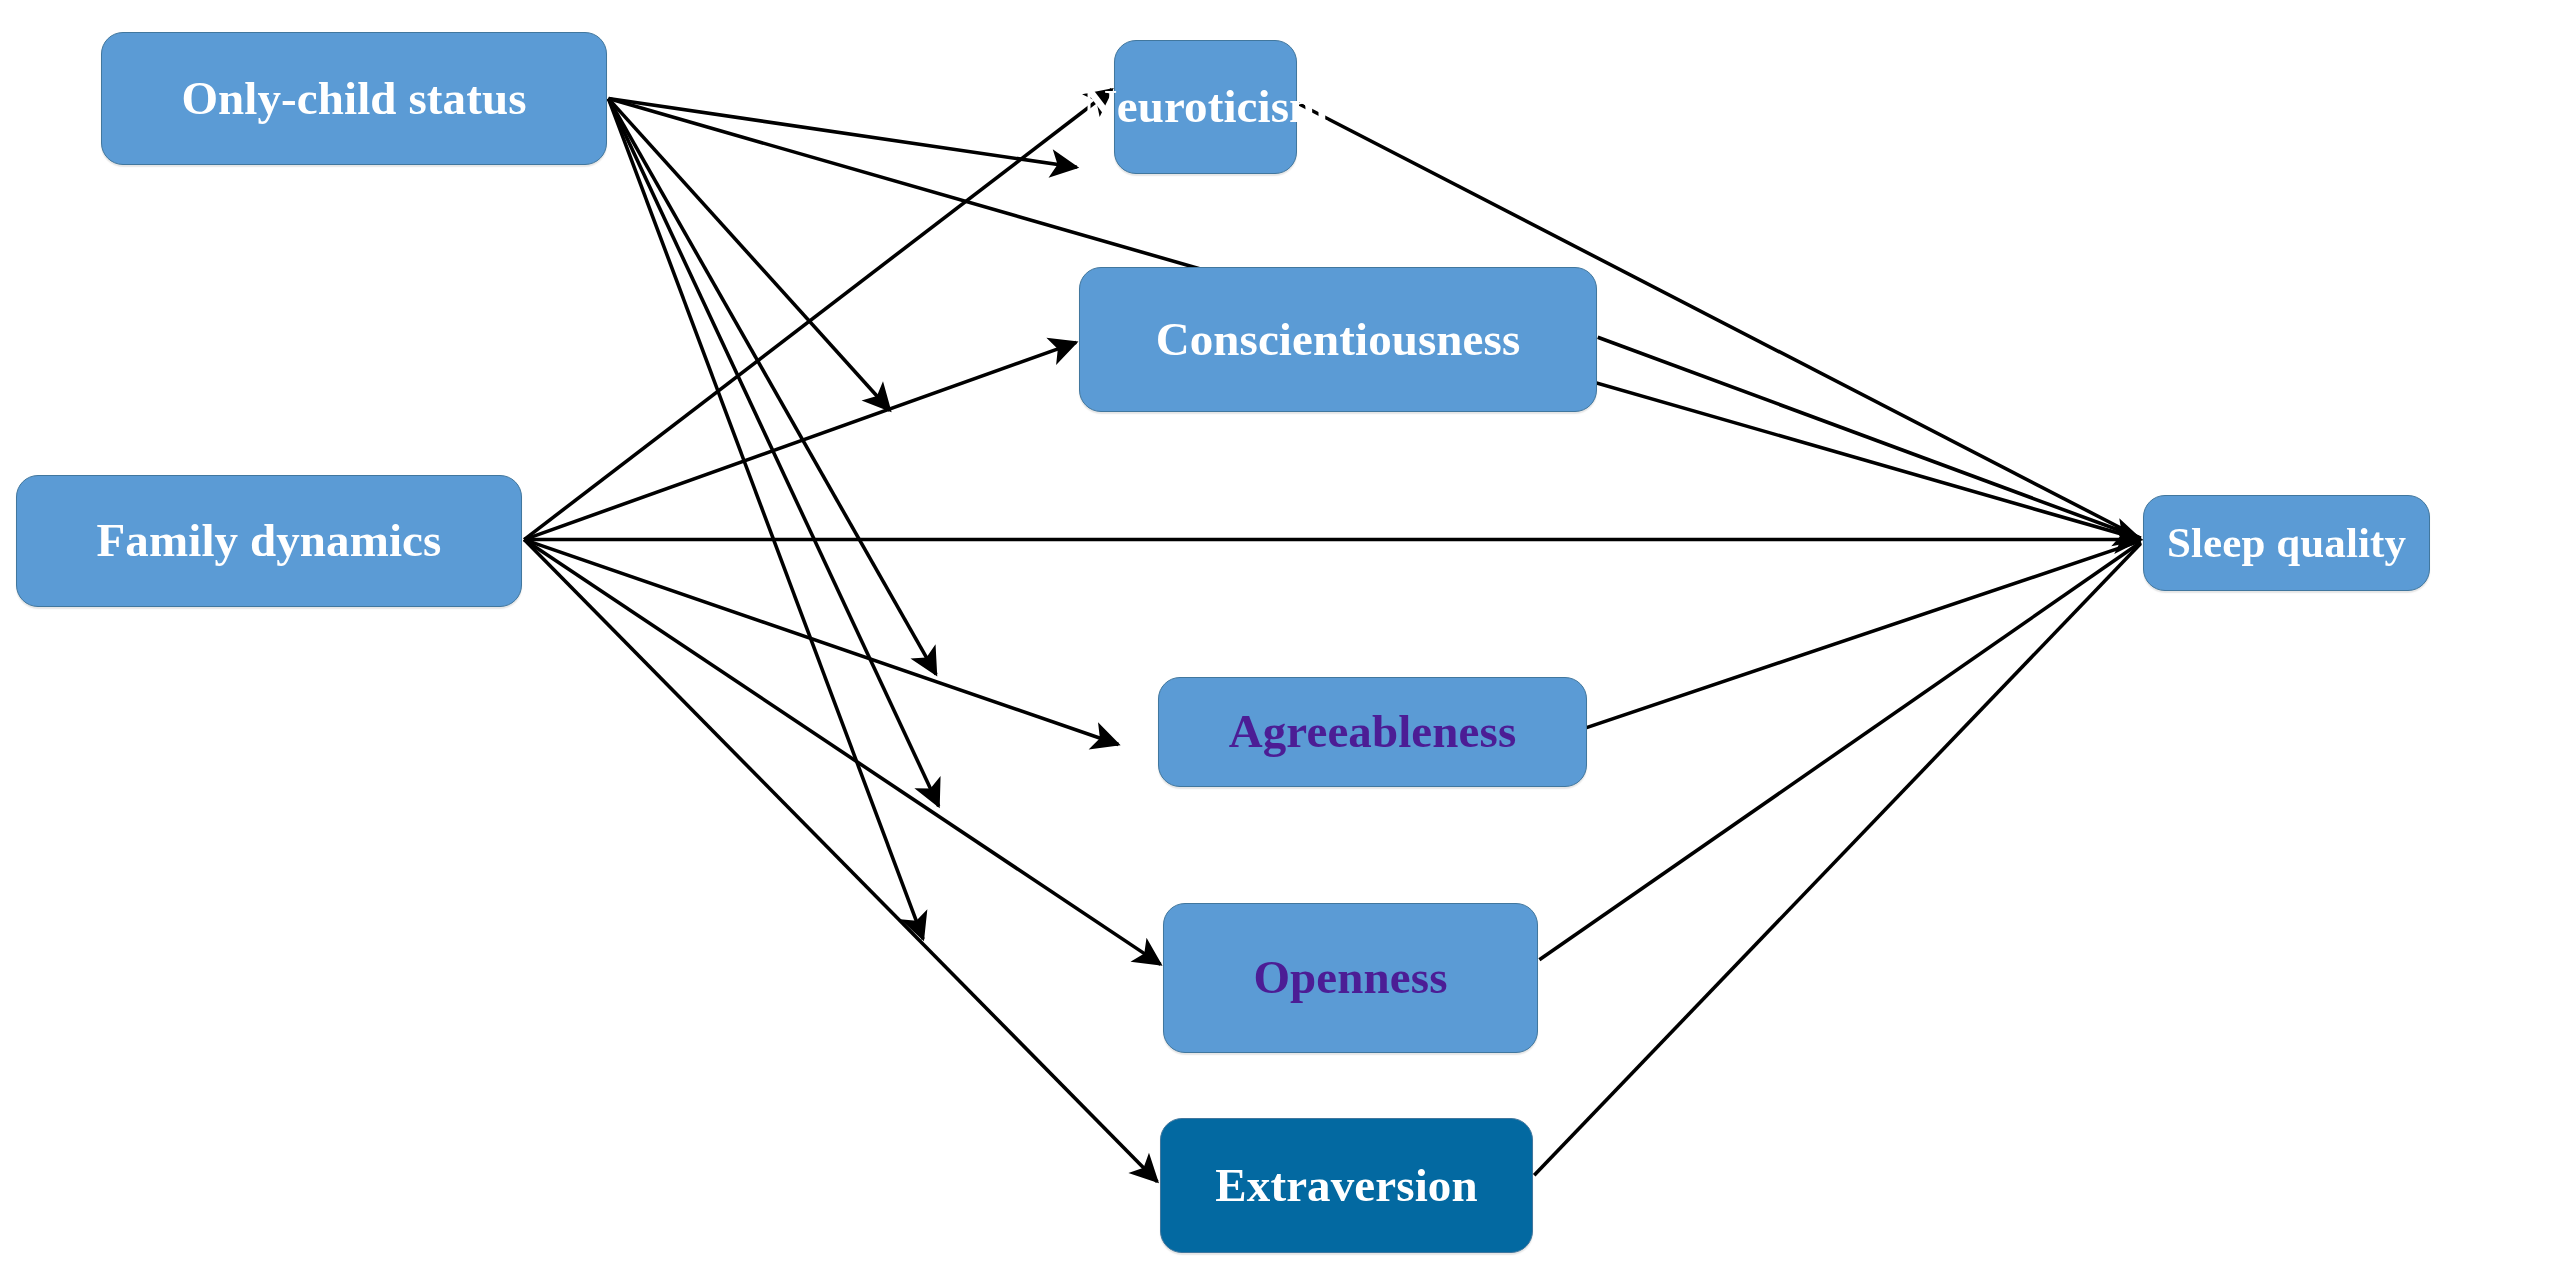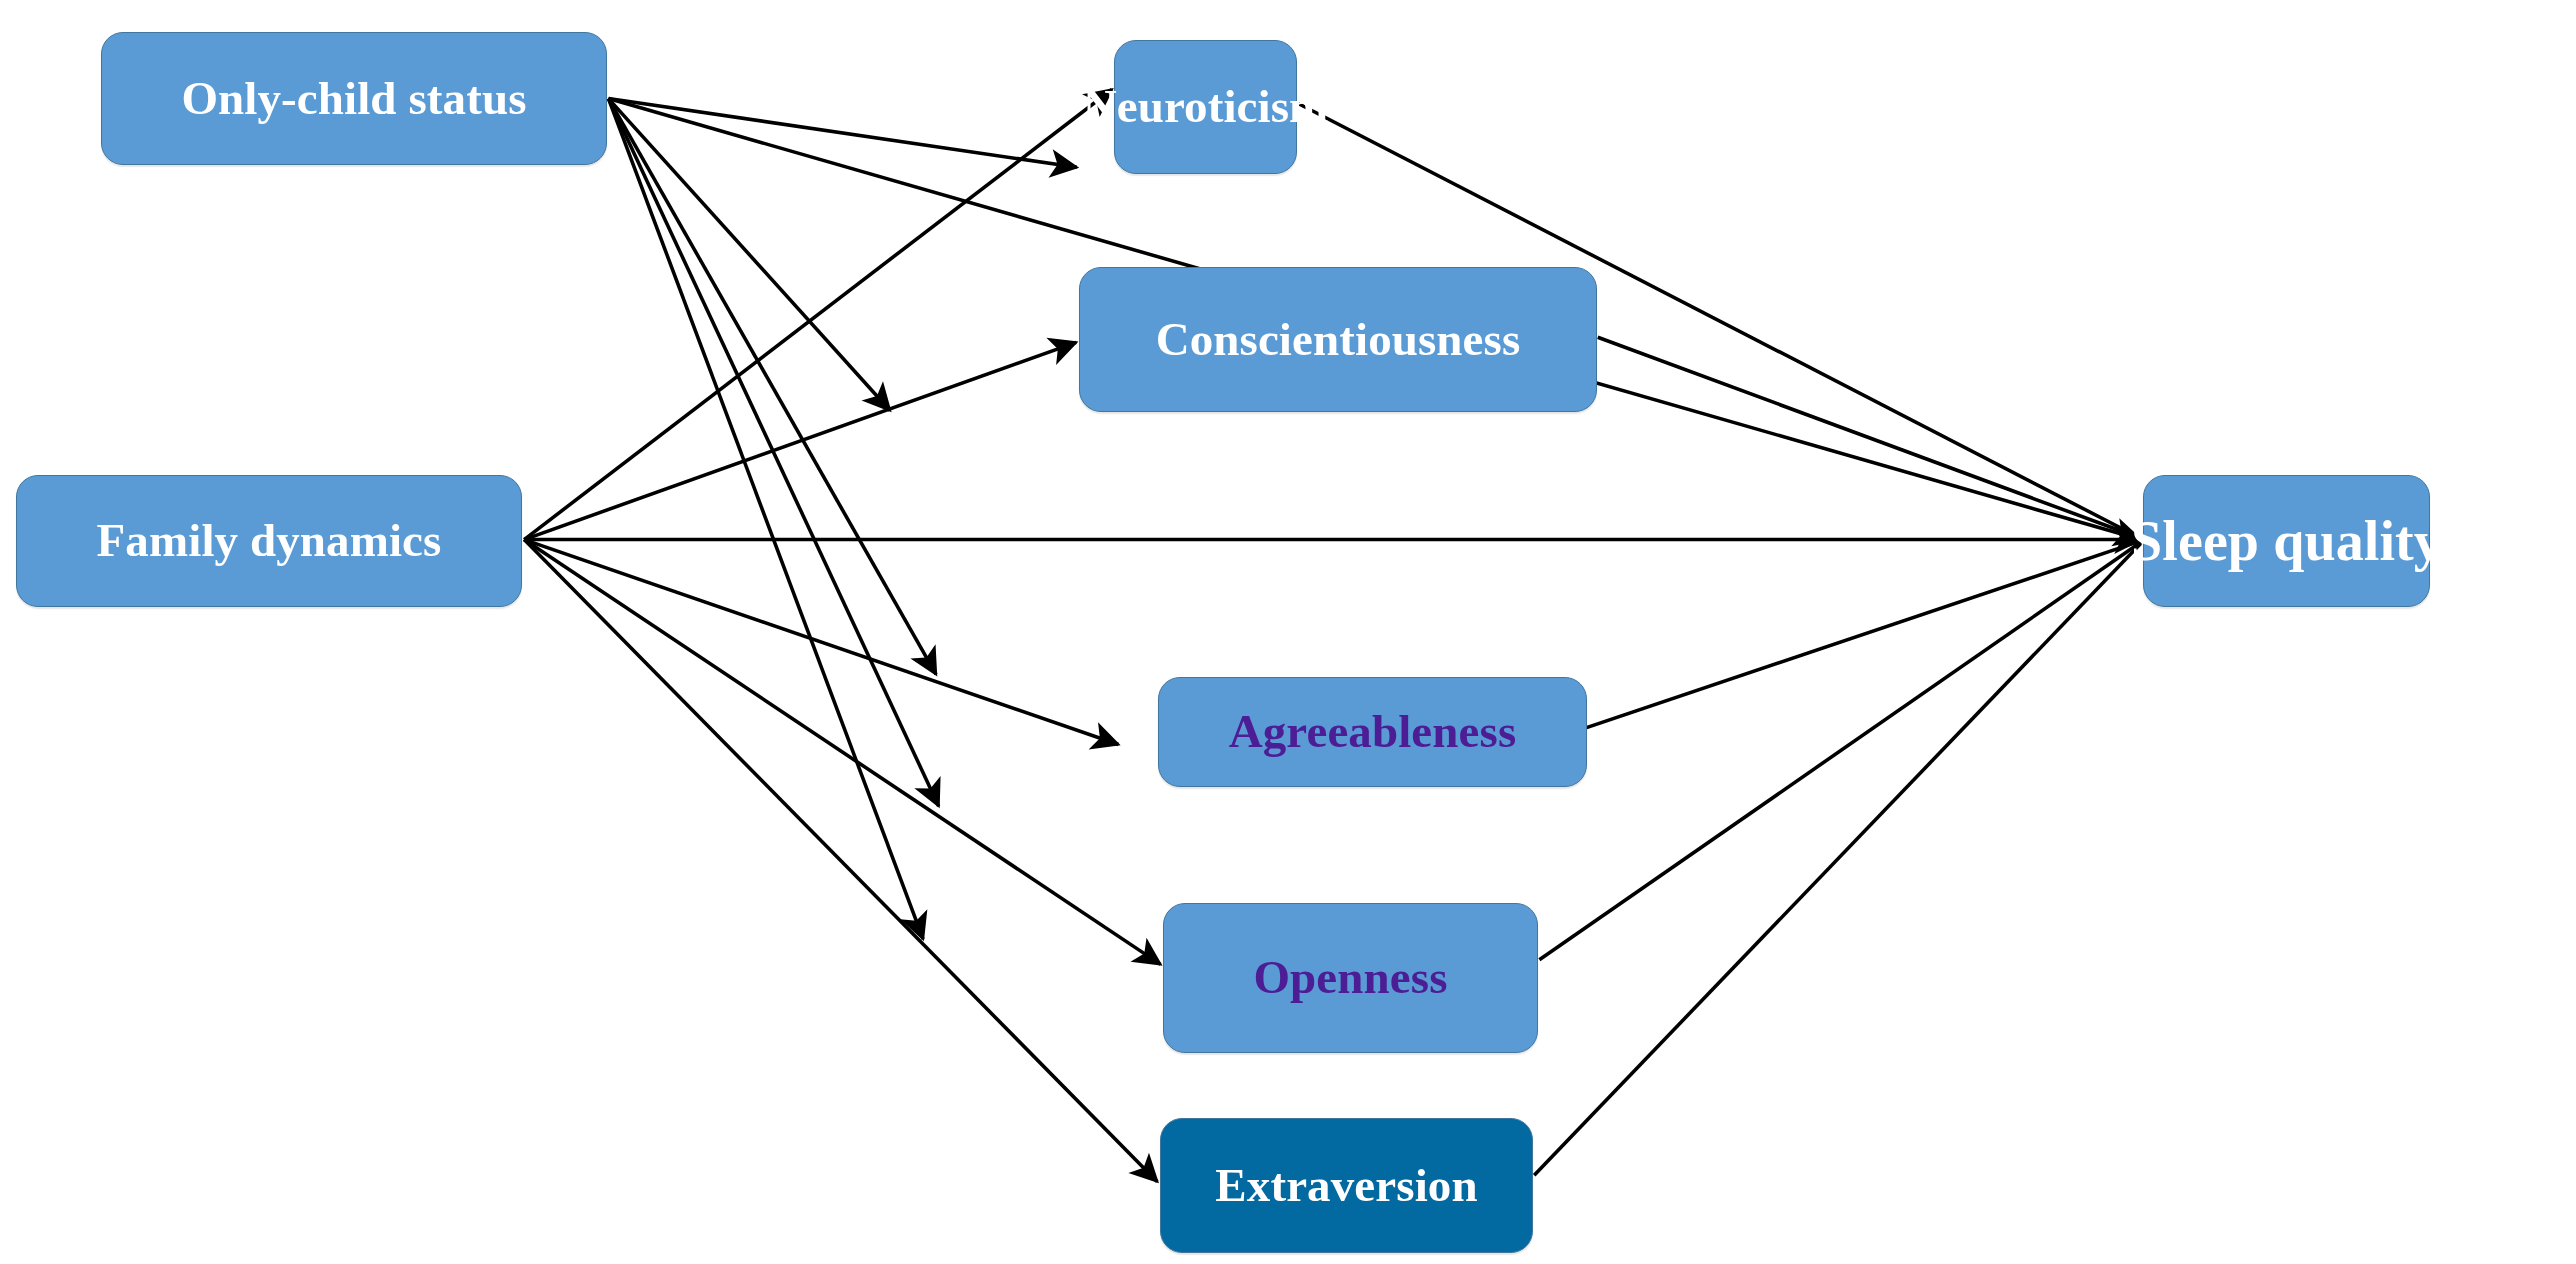--- a/index.html
+++ b/index.html
@@ -85,19 +85,19 @@
       </div>
       <div class="node" style="left: 1158px; top: 677px; width: 429px; height: 110px; font-size: 47px; background: rgb(91, 155, 213); border-color: rgb(65, 119, 158); color: #4c1d95;">
         <span class="node-label">Agreeableness</span>
       </div>
       <div class="node" style="left: 1163px; top: 903px; width: 375px; height: 150px; font-size: 47px; background: rgb(91, 155, 213); border-color: rgb(65, 119, 158); color: #4c1d95;">
         <span class="node-label">Openness</span>
       </div>
       <div class="node" style="left: 1160px; top: 1118px; width: 373px; height: 135px; font-size: 47px; background: #0369a1; border-color: rgb(65, 119, 158); color: rgb(255, 255, 255);">
         <span class="node-label">Extraversion</span>
       </div>
-      <div class="node" style="left: 2143px; top: 475px; width: 287px; height: 132px; font-size: 56px; background: rgb(91, 155, 213); border-color: rgb(65, 119, 158); color: rgb(255, 255, 255);">
+      <div class="node" style="left: 2143px; top: 495px; width: 287px; height: 96px; font-size: 43px; background: rgb(91, 155, 213); border-color: rgb(65, 119, 158); color: rgb(255, 255, 255);">
         <span class="node-label">Sleep quality</span>
       </div>
     </div>
 
 </div>
 
 
 </body></html>

